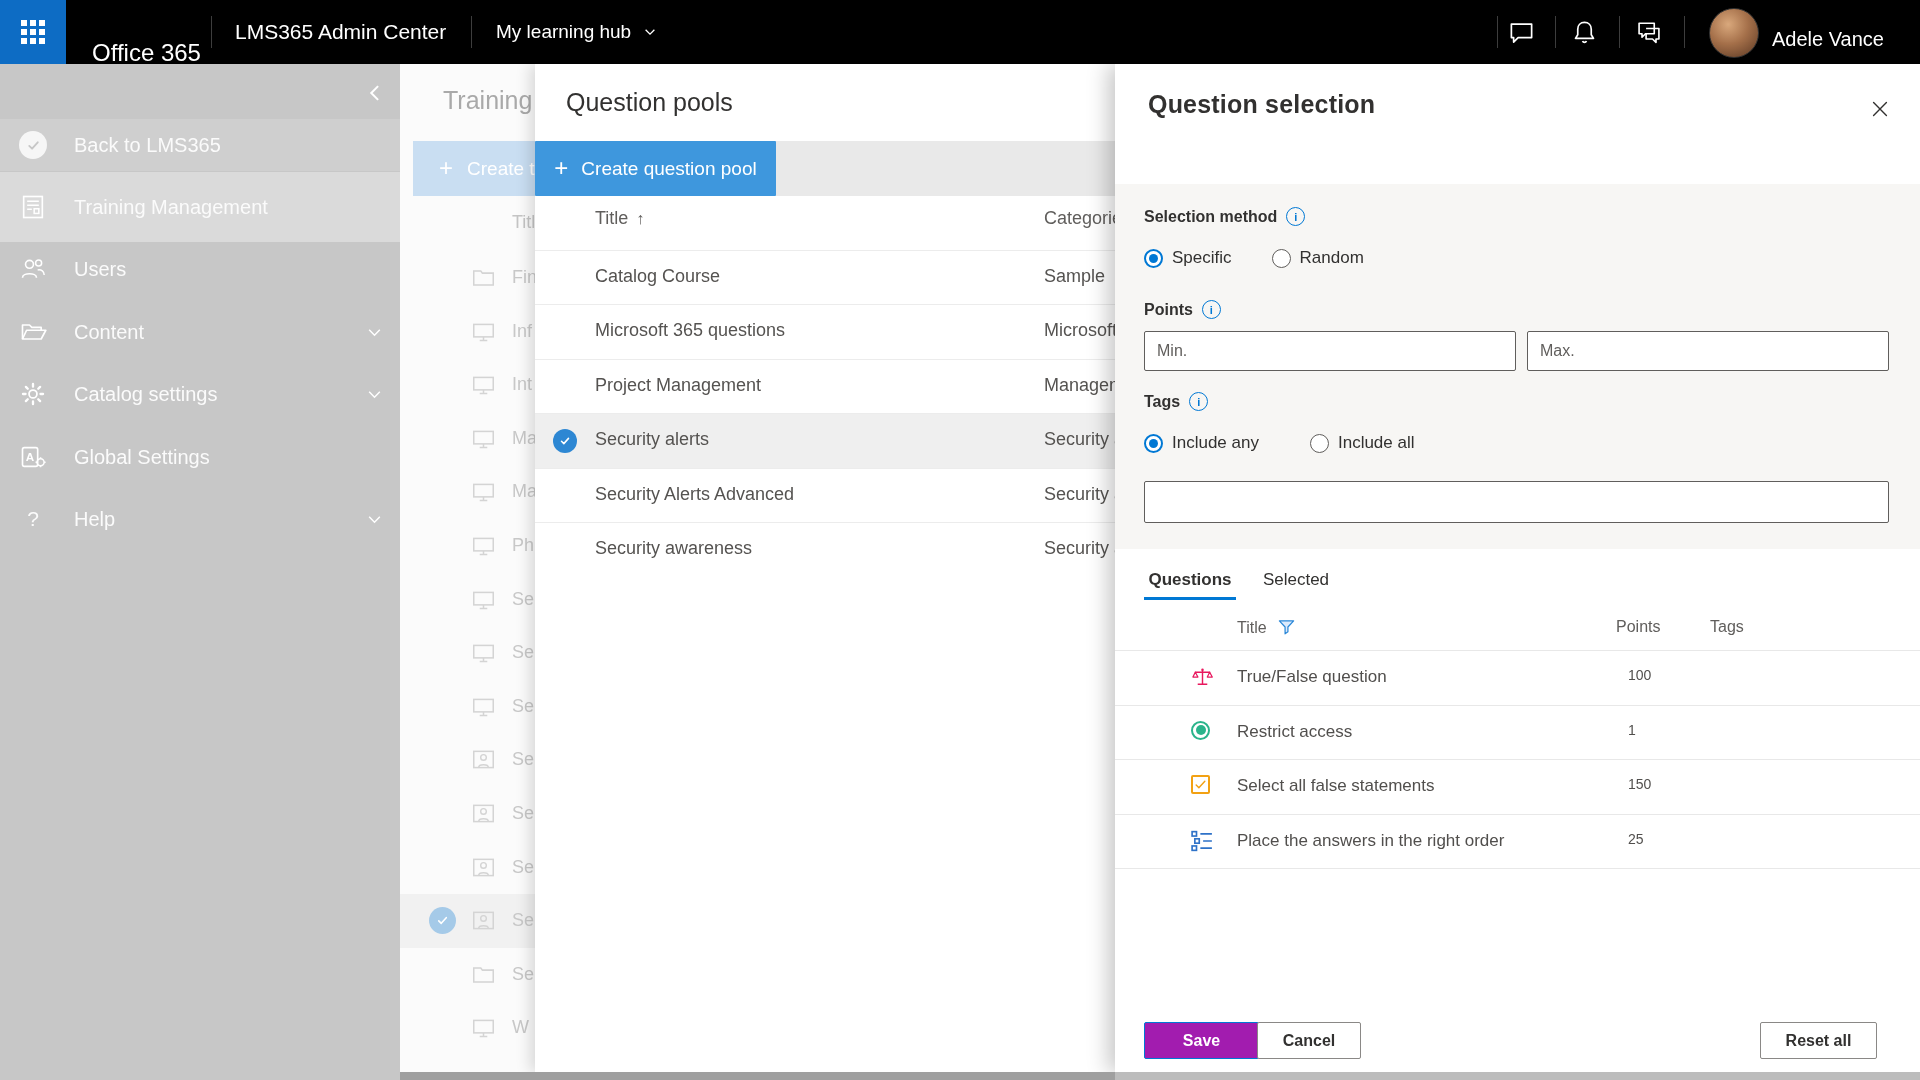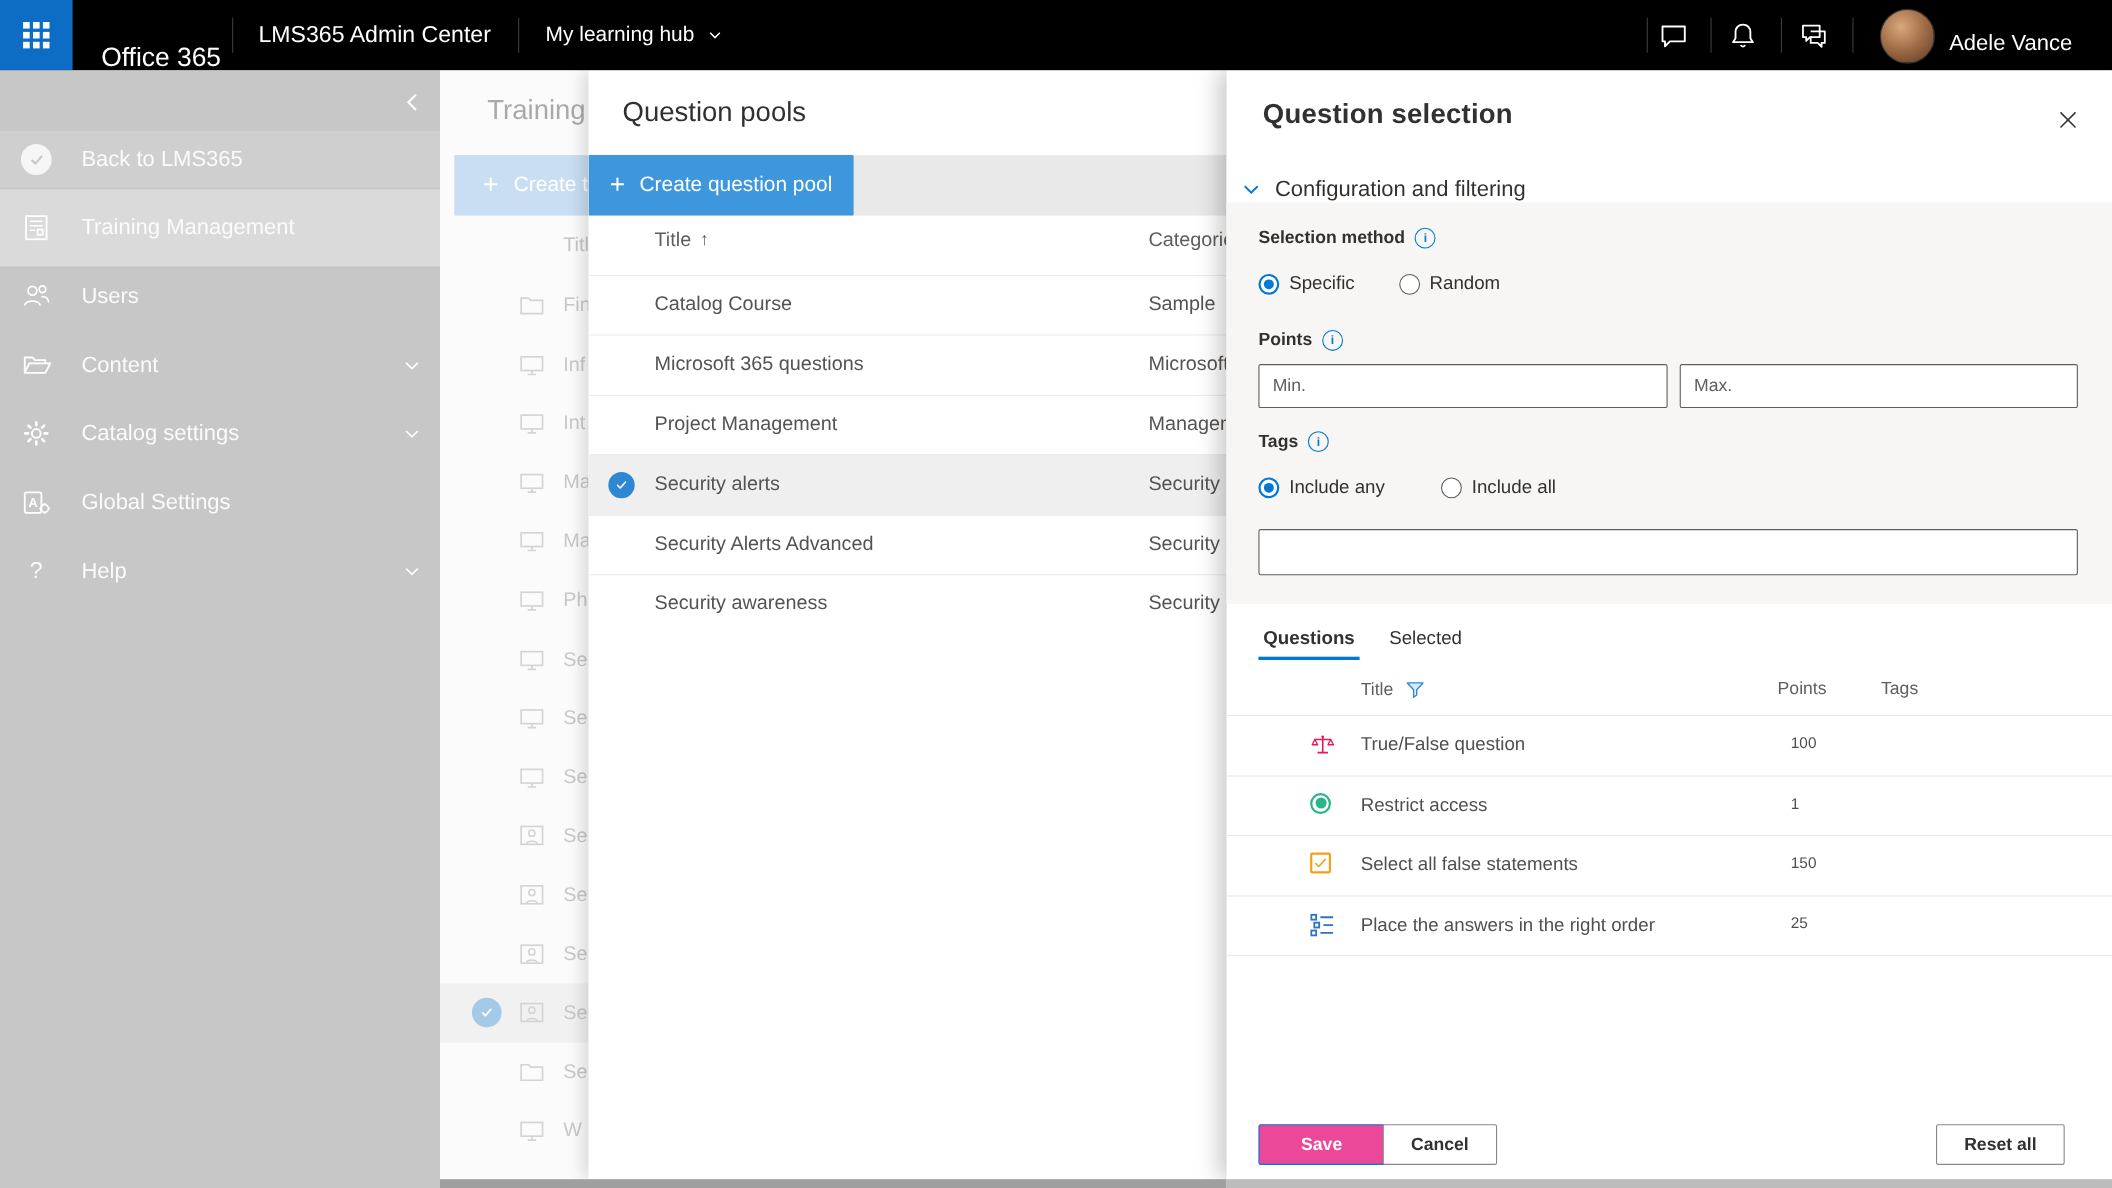--- a/index.html
+++ b/index.html
@@ -118,21 +118,21 @@
   .ps-row.ic-target  .g-target{display:flex;}
   .ps-row.ic-checkbox .g-checkbox{display:flex;}
   .ps-row.ic-list    .g-list{display:block;}
   .g-scales{color:#e8175d;}
   .g-target{width:19px;height:19px;border:2px solid #2ab48b;border-radius:50%;align-items:center;justify-content:center;box-sizing:border-box;}
   .g-target::after{content:"";width:10px;height:10px;border-radius:50%;background:#2ab48b;}
   .g-checkbox{width:19px;height:19px;border:2px solid #f2a113;border-radius:2px;align-items:center;justify-content:center;box-sizing:border-box;color:#f2a113;}
   .g-list{color:#2e72c8;}
   .btn{position:absolute;top:958px;height:37px;display:flex;align-items:center;justify-content:center;
        font-size:16px;border-radius:2px;box-sizing:border-box;cursor:pointer;font-family:"Liberation Sans",sans-serif;}
-  #btn-save{left:29px;width:115px;background:#ec4899;color:#fff;font-weight:700;border:1px solid #0078d4;}
+  #btn-save{left:29px;width:115px;background:#a21caf;color:#fff;font-weight:700;border:1px solid #0078d4;}
   #btn-cancel{left:142px;width:104px;background:#fff;color:#323130;border:1px solid #8a8886;font-weight:700;}
   #btn-reset{left:645px;width:117px;background:#fff;color:#323130;border:1px solid #8a8886;font-weight:700;}
 
   
   #hstrip-left{left:400px;top:1072px;width:715px;height:8px;background:#9f9f9f;}
   #hstrip-right{left:1115px;top:1072px;width:805px;height:8px;background:#bcbcbc;}
 
   svg{display:block;}
 </style>
 </head>
@@ -544,26 +544,20 @@
 </div>
   </div>
 
   <div id="panel" class="abs">
     <div id="ps-title" class="abs">Question selection</div>
     <div id="ps-close" class="abs">
       <svg width="22" height="22" viewBox="0 0 24 24">
           <path d="M5 5l14 14M19 5L5 19" stroke="#323130" stroke-width="1.5" fill="none" stroke-linecap="round"></path>
         </svg>
     </div>
-    <div id="ps-config" class="abs">
-      <svg width="17" height="17" viewBox="0 0 16 16">
-          <path d="M2.5 5l5.5 5.5L13.5 5" stroke="#0078d4" fill="none" stroke-width="1.6"></path>
-        </svg>
-      <span class="cfg-label">Configuration and filtering</span>
-    </div>
 
     <div id="ps-gray" class="abs"></div>
 
     <div id="ps-selmethod" class="abs fld-label">
       <span>Selection method</span>
       <span class="info-ic"></span>
     </div>
     <div id="ps-selmethod-opts" class="abs radio-row">
       <span class="radio sel"></span>
       <span>Specific</span>

